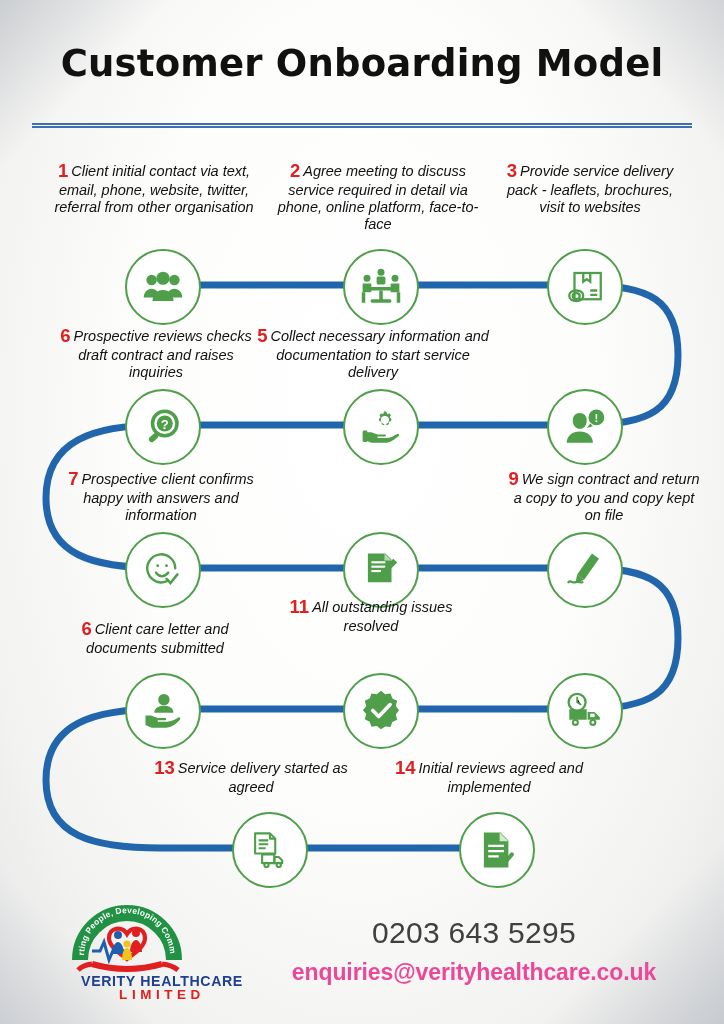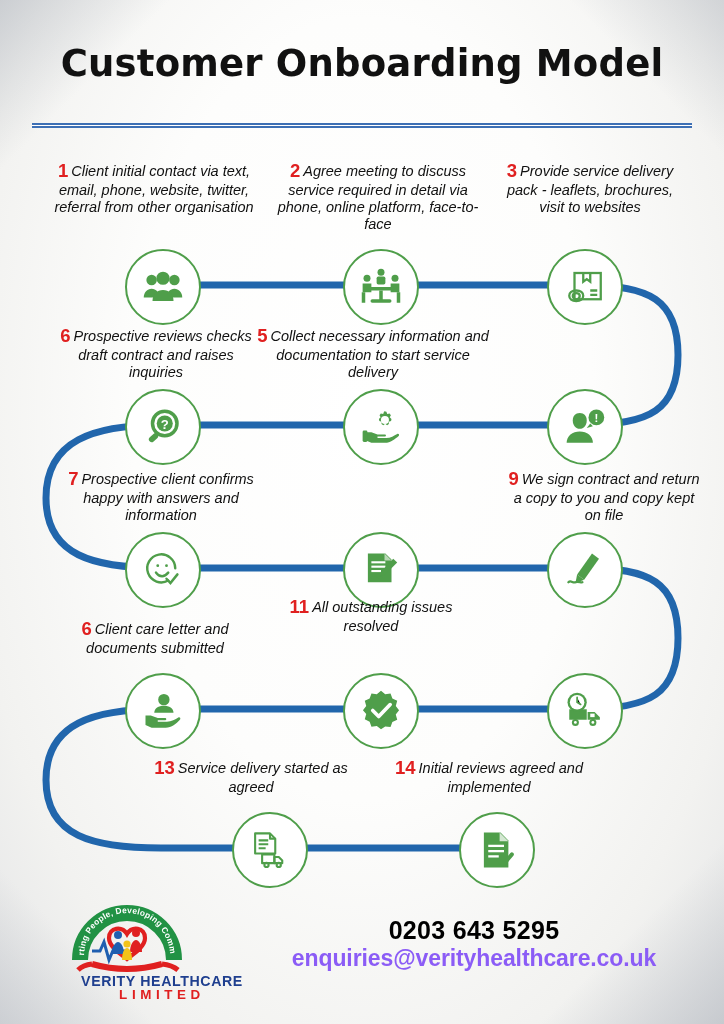--- a/index.html
+++ b/index.html
@@ -45,22 +45,22 @@
   .cap{position:absolute;text-align:center;color:#111;
     font-size:14.5px;line-height:1.17;font-style:italic;
     font-family:"Liberation Sans", sans-serif;}
   .cap .num{color:#e02020;font-weight:bold;font-style:normal;
     font-size:18.5px;padding-right:3px;vertical-align:-1px;
     font-family:"Liberation Sans", sans-serif;}
 
   
   .logo{position:absolute;left:62px;top:896px;width:200px;height:104px;}
   .contact{position:absolute;left:250px;top:916px;width:448px;text-align:center;}
-  .contact .phone{font-size:25px;font-weight:bold;color:#000000;letter-spacing:.3px;}
-  .contact .mail{font-size:23px;font-weight:bold;color:#8b5cf6;letter-spacing:-.1px;}
+  .contact .phone{font-size:30px;font-weight:normal;color:#404040;letter-spacing:.3px;}
+  .contact .mail{font-size:23px;font-weight:bold;color:#ec4899;margin-top:9px;letter-spacing:-.1px;}
 </style>
 </head>
 <body>
 
 <div class="page">
   <div class="vignette"></div>
 
   <div class="title">Customer Onboarding Model</div>
   <div class="rule">
     <i></i>

